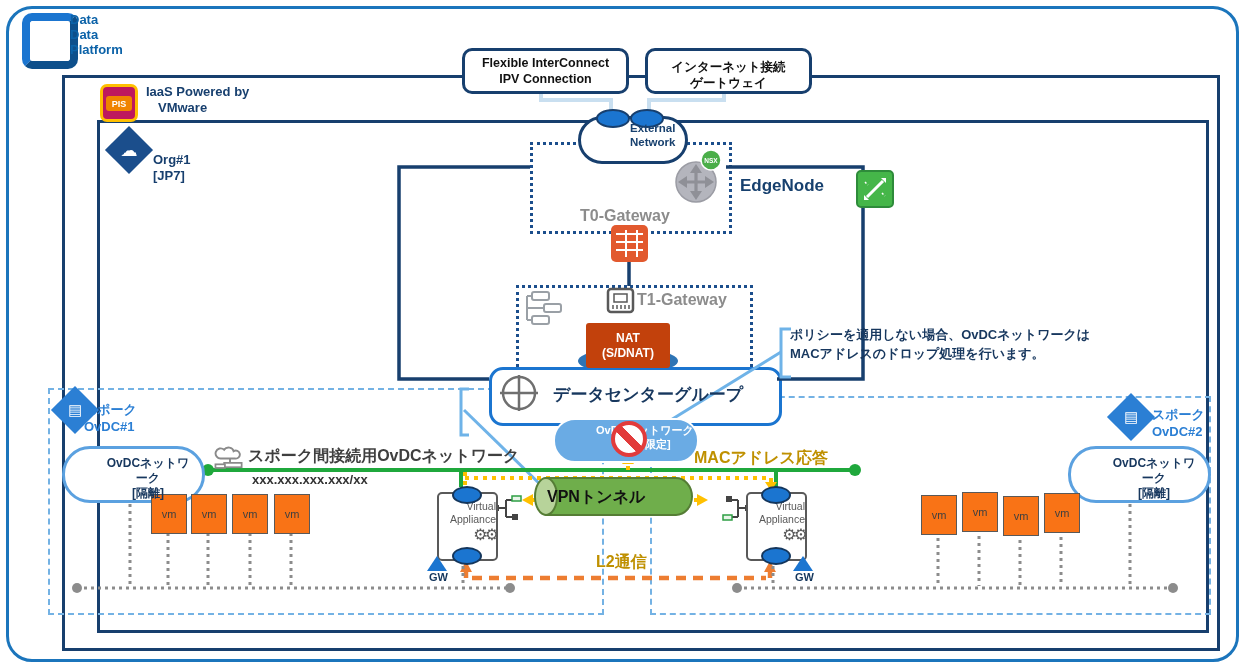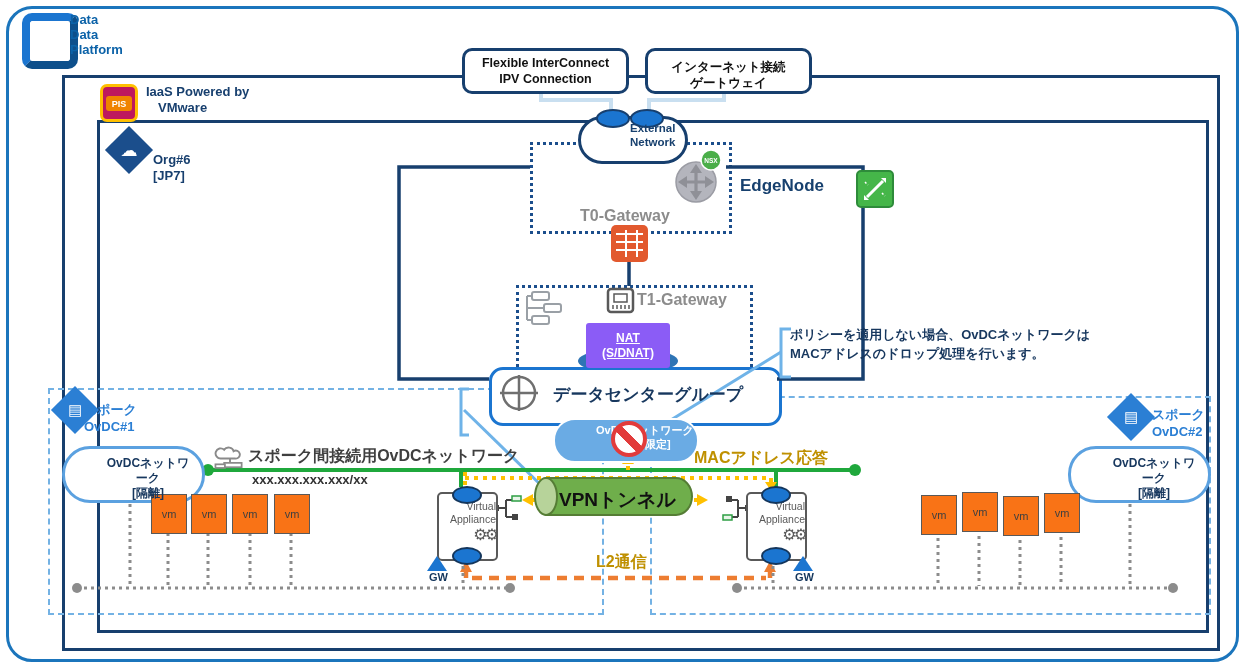--- a/index.html
+++ b/index.html
@@ -35,21 +35,21 @@
   .gw-label{font-size:16px;color:#8c8c8c;font-weight:bold;z-index:4;}
   .edge-label{left:740px;top:176px;font-size:17px;color:#17406e;font-weight:bold;z-index:4;}
   .edge-icon{left:856px;top:170px;width:34px;height:34px;background:#45b649;border:2px solid #2e8b3a;border-radius:5px;z-index:4;}
   
   .firewall{left:611px;top:225px;width:37px;height:37px;background:#e2592e;border-radius:5px;z-index:4;}
   .fw-pattern{position:absolute;left:5px;top:5px;right:5px;bottom:5px;
     background-image:repeating-linear-gradient(0deg,transparent 0 6px,#fff 6px 8px),
                      repeating-linear-gradient(90deg,transparent 0 9px,#fff 9px 11px);}
   
   .nat-arc{left:578px;top:348px;width:100px;height:26px;background:#2e74b5;border-radius:50%;z-index:1;}
-  .nat-pill{left:586px;top:323px;width:84px;height:45px;background:#8b5cf6;border-radius:3px;color:#fff;font-size:12px;line-height:15px;font-weight:bold;z-index:4;text-decoration:underline;}
+  .nat-pill{left:586px;top:323px;width:84px;height:45px;background:#c2410c;border-radius:3px;color:#fff;font-size:12px;line-height:15px;font-weight:bold;z-index:4;}
   
   .dc-box{left:489px;top:367px;width:287px;height:53px;background:#fff;border:3.5px solid #1b75d0;border-radius:14px;z-index:2;}
   .dc-text{left:553px;top:383px;font-size:17px;color:#17375e;font-weight:bold;z-index:4;}
   .route-pill{left:553px;top:418px;width:142px;height:41px;background:#6aabe4;border:2px solid #fff;border-radius:22px;z-index:5;}
   .route-text{left:596px;top:423px;font-size:11px;line-height:14px;color:#fff;font-weight:bold;text-align:center;z-index:5;}
   .no-entry{left:611px;top:421px;width:28px;height:28px;border:4px solid #e23b3b;border-radius:50%;
     background:linear-gradient(45deg,transparent 40%,#e23b3b 40% 60%,transparent 60%),#fff;z-index:6;}
   
   .callout{font-size:13px;line-height:19px;color:#17375e;font-weight:bold;z-index:4;}
   
@@ -57,21 +57,21 @@
   .spoke-title{font-size:13px;line-height:17px;color:#2b7fd4;font-weight:bold;z-index:4;}
   .iso-pill{width:137px;height:51px;background:#fff;border:3px solid #5ba1e0;border-radius:28px;z-index:4;}
   .iso-text{font-size:12px;line-height:15px;color:#17375e;font-weight:bold;text-align:center;z-index:5;}
   
   .bb-label{left:248px;top:446px;font-size:16px;color:#3f3f3f;font-weight:600;z-index:4;}
   .bb-cidr{left:252px;top:472px;font-size:13px;color:#333;font-weight:bold;z-index:4;}
   .gold{color:#bf9000;font-size:16px;font-weight:600;z-index:4;}
   
   .tunnel{left:543px;top:477px;width:146px;height:35px;background:#6fae4b;border:2px solid #557d35;border-radius:4px 17px 17px 4px/4px 50% 50% 4px;z-index:4;}
   .tunnel-cap{position:absolute;left:-11px;top:-2px;width:20px;height:35px;background:#b7d39a;border:2px solid #557d35;border-radius:50%;}
-  .tunnel-text{position:absolute;left:14px;top:8px;font-size:19px;font-weight:bold;color:#111;}
+  .tunnel-text{position:absolute;left:2px;top:8px;font-size:16px;font-weight:bold;color:#111;}
   
   .appliance{width:61px;height:69px;background:#fff;border:2px solid #595959;border-radius:5px;font-size:10.5px;line-height:13px;color:#595959;text-align:right;padding-top:6px;box-sizing:border-box;z-index:4;}
   .gears{font-size:16px;line-height:18px;color:#595959;letter-spacing:-3px;}
   .node{width:26px;height:14px;background:#1b75d0;border:2px solid #14365c;border-radius:50%;z-index:5;}
   .gw-tri{width:0;height:0;border-left:10px solid transparent;border-right:10px solid transparent;border-bottom:15px solid #1b75d0;z-index:5;}
   .gw-text{font-size:11px;color:#14365c;font-weight:bold;z-index:5;}
   .vm-box{width:34px;height:38px;background:#f97316;border:1.5px solid #595959;font-size:11px;color:#404040;z-index:4;}
   .svg-layer{left:0;top:0;z-index:3;pointer-events:none;}
 </style>
 </head>
@@ -238,21 +238,21 @@
   </div>
   <div class="abs iaas-title">
     <div>IaaS Powered by</div>
     <div style="padding-left:12px;">VMware</div>
   </div>
 
   <div class="abs diamond org-diamond ctr">
     <span style="color:#fff;font-size:17px;">☁</span>
   </div>
   <div class="abs org-title">
-    <div>Org#6</div>
+    <div>Org#1</div>
     <div>[JP7]</div>
   </div>
 
   <div class="abs top-box ctr" style="left:462px;top:48px;">
     <div>
       <div>Flexible InterConnect</div>
       <div>IPV Connection</div>
     </div>
   </div>
   <div class="abs top-box ctr" style="left:645px;top:48px;align-items:flex-end;">

